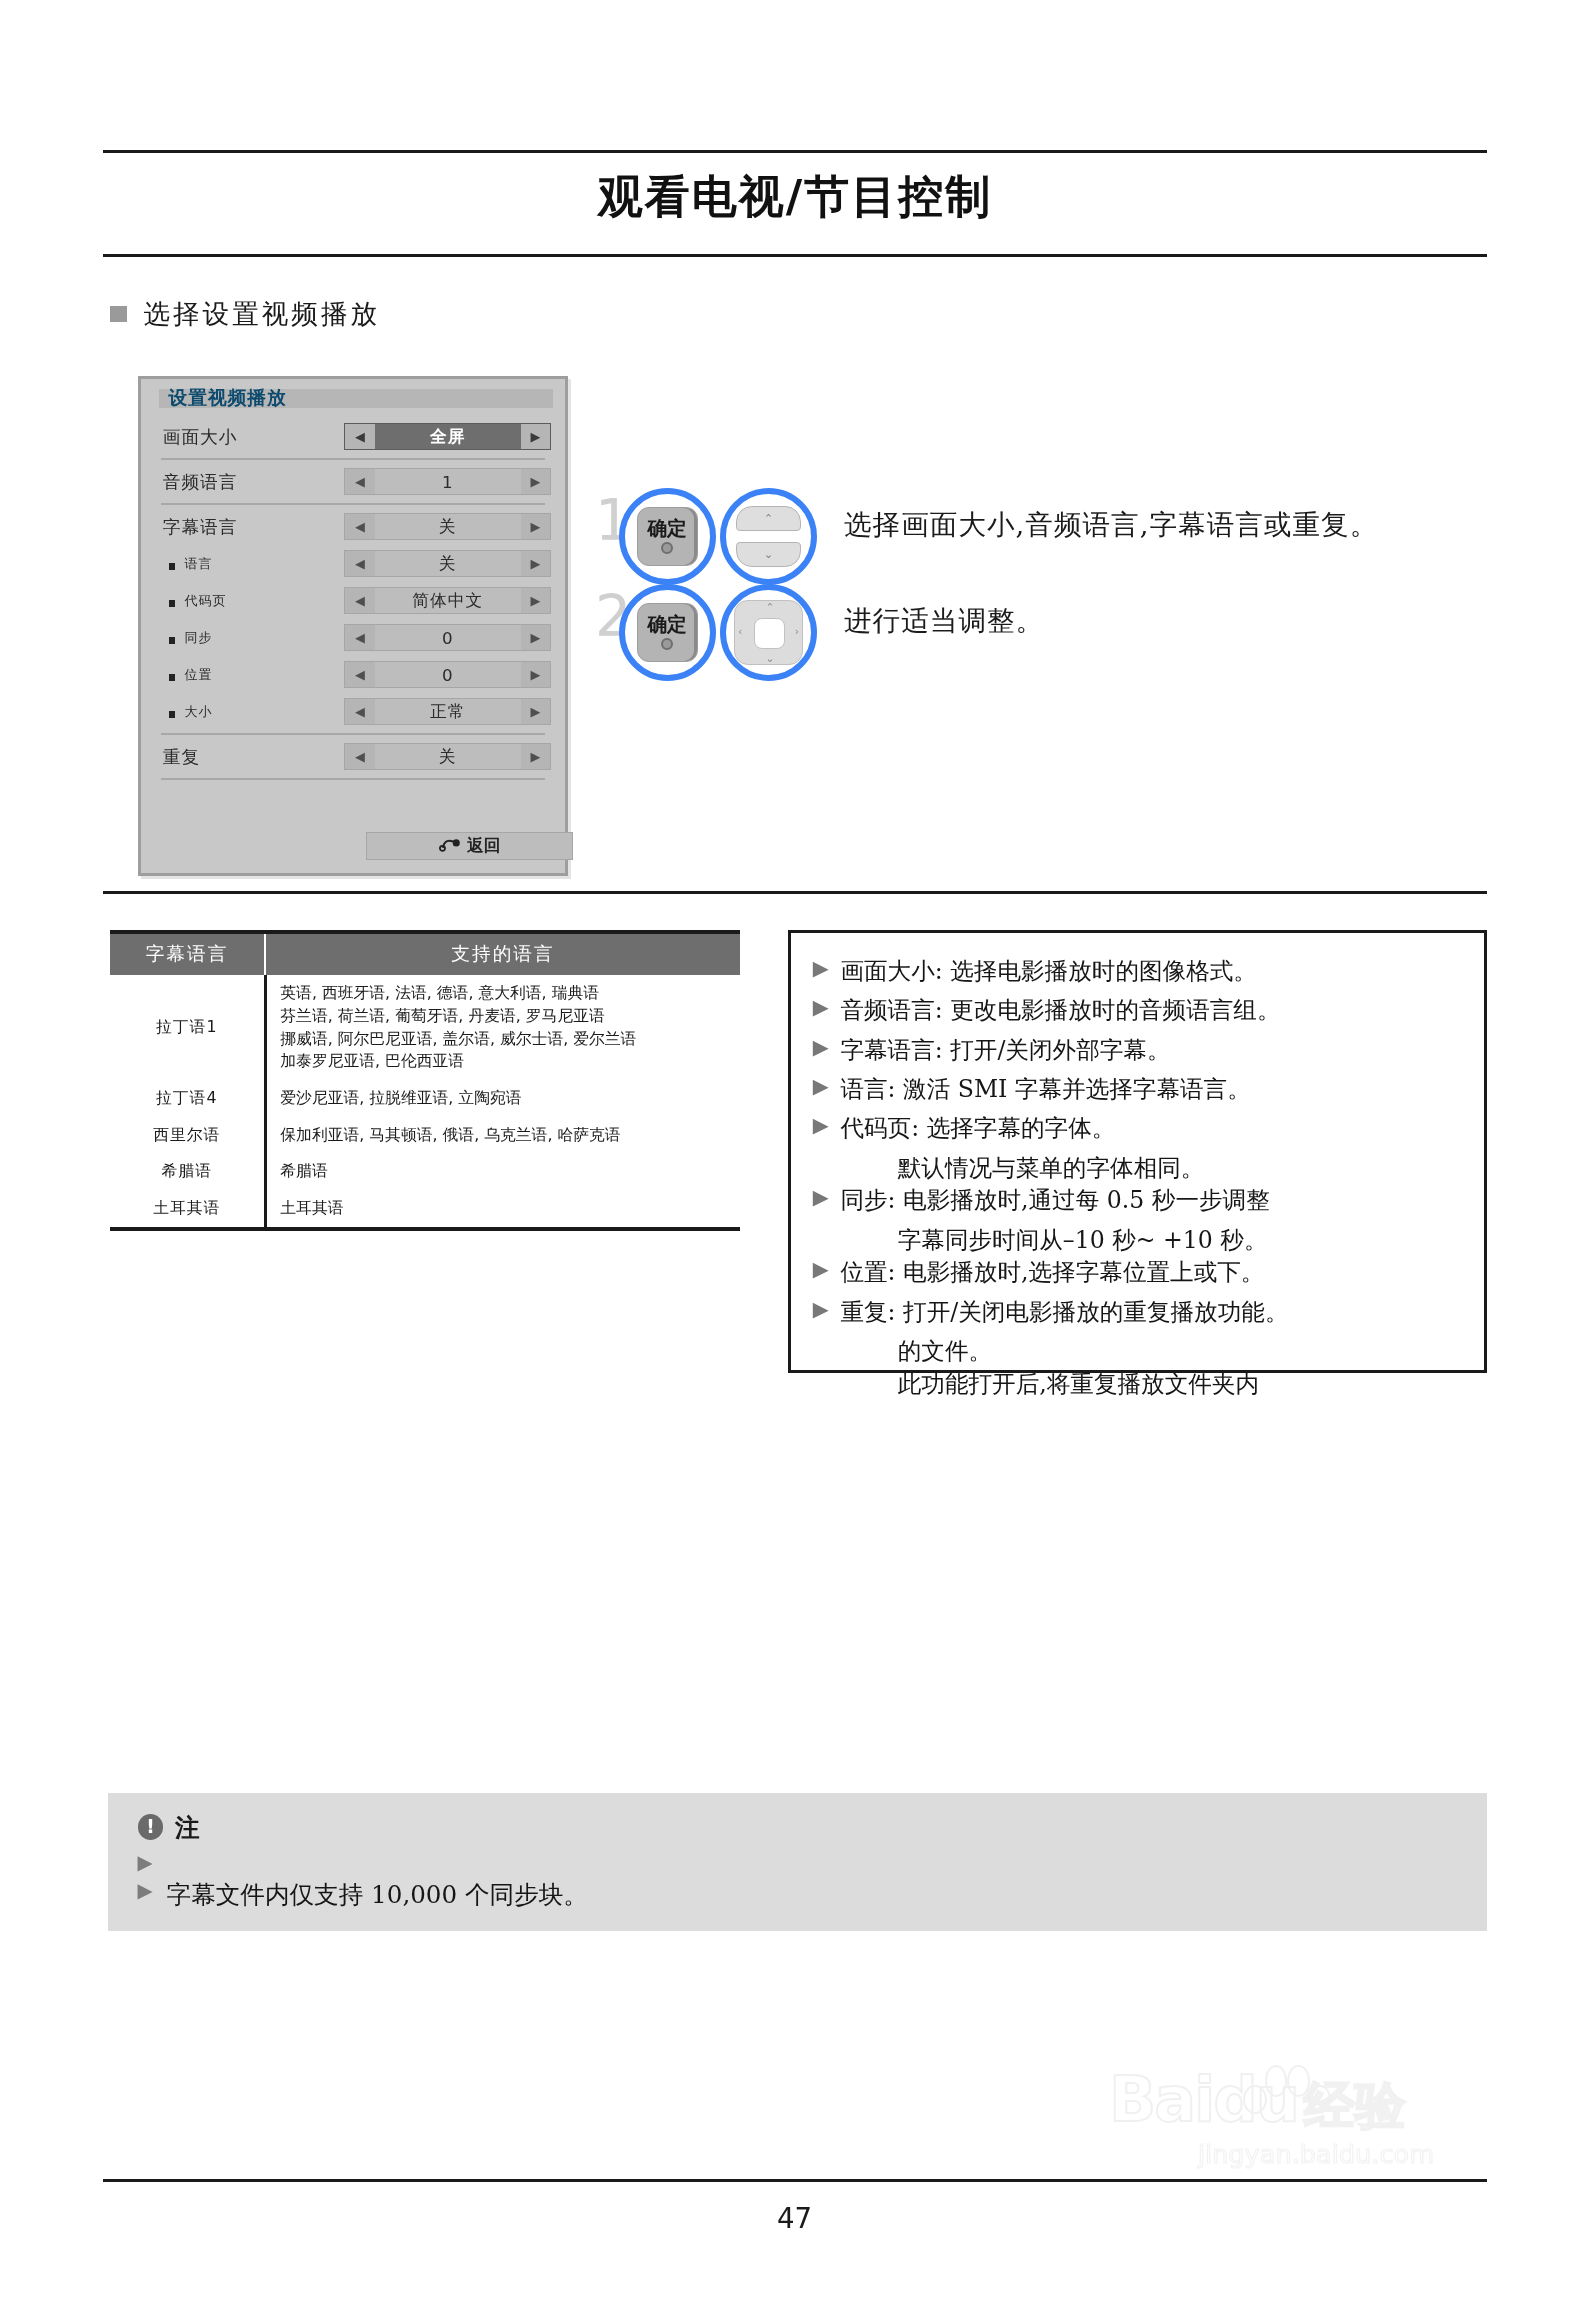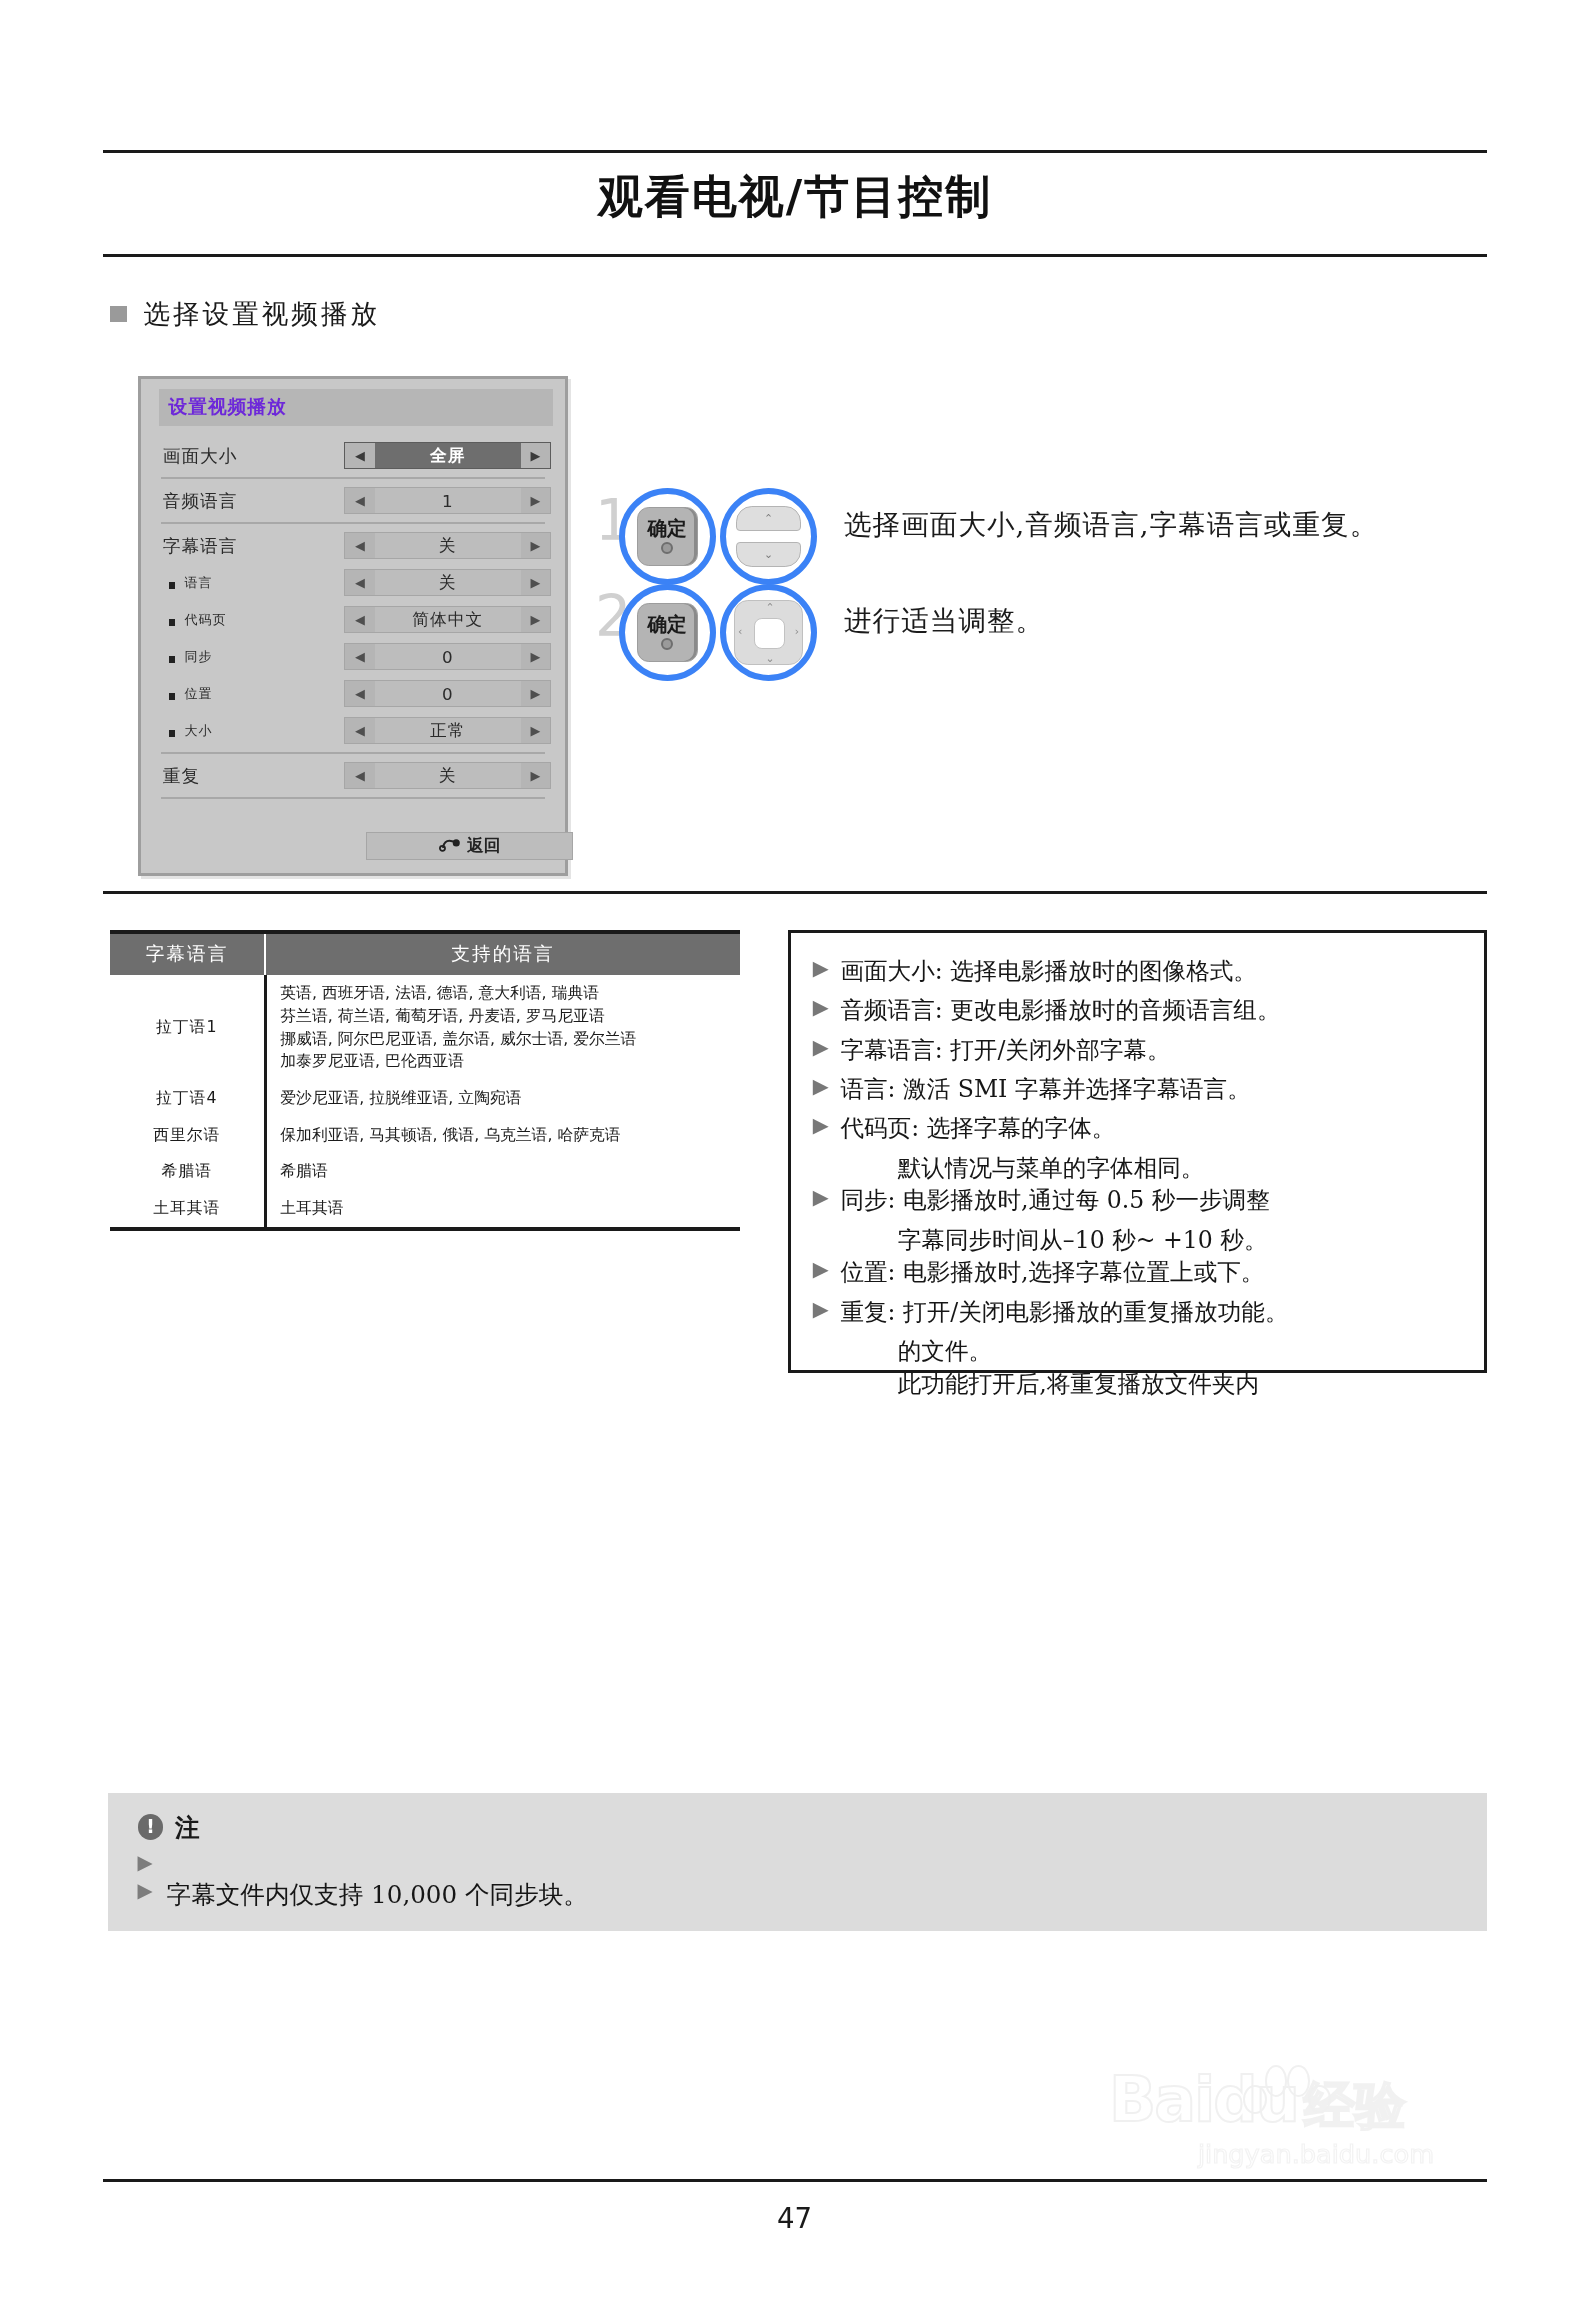--- a/index.html
+++ b/index.html
@@ -31,27 +31,27 @@
 
   
   .osd{
     position:absolute;left:138px;top:376px;width:430px;height:500px;
     background:#c8c8c8;
     border:3px solid #9e9e9e;
     box-sizing:border-box;
     box-shadow:3px 3px 0 #e4e4e4;
   }
   .osd-title{
-    position:absolute;left:17.7px;top:9.9px;width:394px;height:37px;
+    position:absolute;left:17.7px;top:9.9px;width:394px;height:19px;
     background:#b6b6b6;
-    color:#6d28d9;font-size:18.7px;font-weight:bold;
+    color:#0c4a6e;font-size:18.7px;font-weight:bold;
     display:flex;align-items:center;padding-left:9.9px;box-sizing:border-box;
     letter-spacing:1px;
   }
-  .osd-rows{position:absolute;left:0;top:58px;width:100%;}
+  .osd-rows{position:absolute;left:0;top:39px;width:100%;}
   .osd-row{
     height:37px;display:flex;align-items:center;position:relative;
     padding:0 13.8px 0 21.7px;box-sizing:border-box;
   }
   .osd-row .lbl{
     font-size:17.7px;color:#2a2a2a;flex:0 0 auto;letter-spacing:1px;
     white-space:nowrap;
   }
   .osd-row.sub .lbl{padding-left:21.7px;position:relative;font-size:13px;}
   .osd-row.sub .lbl::before{

